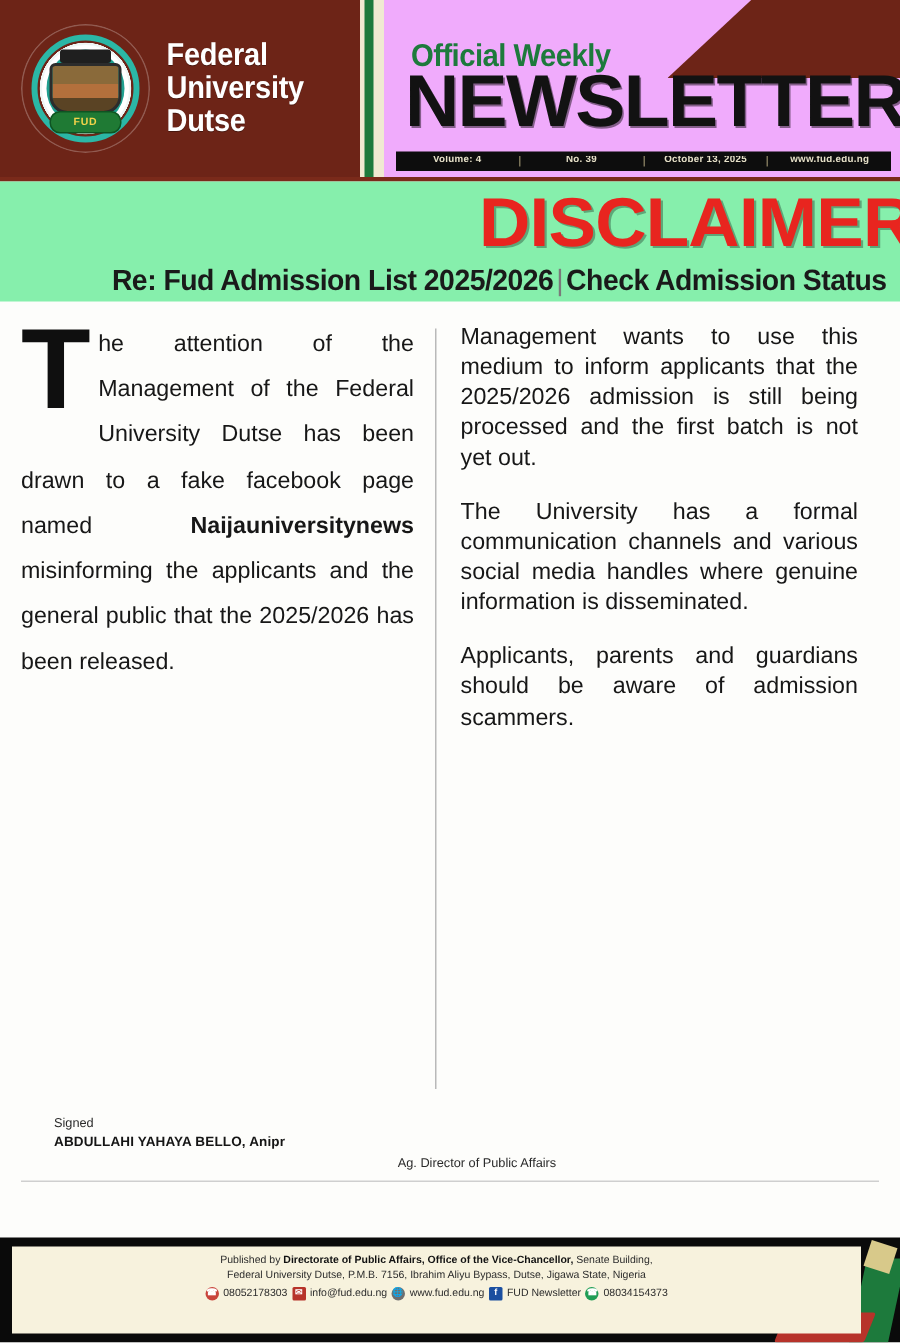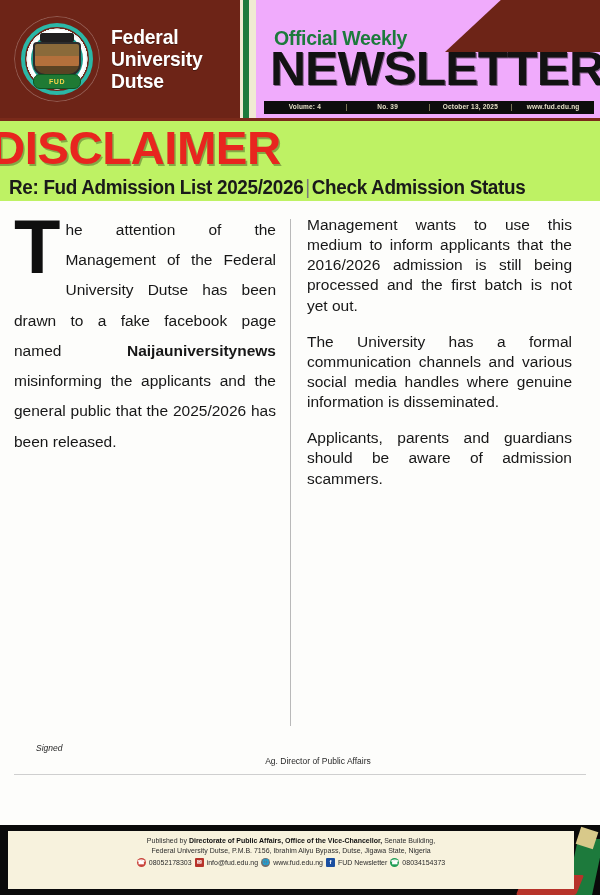--- a/index.html
+++ b/index.html
@@ -59,21 +59,21 @@
   .infobar{position:absolute;left:8px;right:6px;bottom:4px;height:13px;background:#0d0d0d;
            display:flex;align-items:center;color:#e6e0c8;font-size:6.5px;font-weight:bold;
            font-family:"Liberation Sans",sans-serif;letter-spacing:.2px;}
   .infobar div{flex:1;text-align:center;border-right:1px solid #7a7358;line-height:1;
                padding:0 2px;overflow:hidden;white-space:nowrap;}
   .infobar div:last-child{border-right:none;}
 
   .rule{height:3px;background:#7a2a1a;width:100%;}
 
   
-  .titles{padding:4px 0 2px;text-align:left;background:#bef264;}
+  .titles{padding:4px 0 2px;text-align:right;background:#86efac;}
   .disclaimer{color:#e8251f;font-weight:bold;font-size:46px;line-height:1;letter-spacing:-.5px;
               font-family:"Liberation Sans Narrow","Liberation Sans",sans-serif;
               text-shadow:1.5px 1.5px 0 rgba(0,0,0,.30);transform:scaleX(1.03);}
   .subtitle{color:#1a1a1a;font-weight:bold;font-size:19.5px;margin-top:5px;letter-spacing:-.35px;
             font-family:"Liberation Sans Narrow","Liberation Sans",sans-serif;
             transform:scaleX(.97);white-space:nowrap;}
   .subtitle .sep{color:#7a7a7a;font-weight:normal;padding:0 2px;}
 
   
   .body{position:relative;display:flex;padding:14px 14px 0 14px;height:537px;box-sizing:border-box;}
@@ -88,21 +88,21 @@
                       padding:2px 5px 0 0;color:#0f0f0f;
                       font-family:"Liberation Sans","DejaVu Sans",sans-serif;}
   .lead .fake{font-weight:bold;}
 
   .rpara{font-size:15.5px;line-height:1.3;color:#171717;text-align:justify;margin:0 0 16px 0;
          font-family:"Liberation Sans","DejaVu Sans",sans-serif;}
   .rpara:last-child{margin-bottom:0;}
 
   
   .sign{padding:4px 0 0 36px;font-family:"Liberation Sans",sans-serif;color:#2a2a2a;}
-  .sign .s1{font-size:8.5px;line-height:1.5;font-style:italic;}
+  .sign .s1{font-size:8.5px;line-height:1.5;}
   .sign .s2{font-size:9px;font-weight:bold;line-height:1.55;letter-spacing:.1px;color:#151515;}
   .sign .s3{font-size:8.5px;line-height:1.5;text-align:center;}
 
   .sep-line{height:1px;background:#cfcfcf;margin:6px 14px 0 14px;}
 
   
   .footer-wrap{position:absolute;left:0;bottom:0;width:600px;height:70px;background:#0a0a0a;}
   .footer-deco{position:absolute;right:0;bottom:0;width:86px;height:70px;overflow:hidden;}
   .footer-deco .g{position:absolute;right:2px;bottom:0;width:26px;height:56px;background:#1d7a3c;
                   transform:skewX(-12deg);}
@@ -172,28 +172,29 @@
   </div>
 
   <div class="body">
     <div class="col col-left">
       <p class="lead"><span>The attention of the Management of the Federal University Dutse has been drawn to a fake facebook page named </span><span class="fake">Naijauniversitynews</span><span> misinforming the applicants and the general public that the 2025/2026 has been released.</span></p>
     </div>
 
     <div class="vdiv"></div>
 
     <div class="col col-right">
-      <p class="rpara">Management wants to use this medium to inform applicants that the 2016/2026 admission is still being processed and the first batch is not yet out.</p>
+      <p class="rpara">Management wants to use this medium to inform applicants that the 2025/2026 admission is still being processed and the first batch is not yet out.</p>
       <p class="rpara">The University has a formal communication channels and various social media handles where genuine information is disseminated.</p>
       <p class="rpara">Applicants, parents and guardians should be aware of admission scammers.</p>
     </div>
   </div>
 
   <div class="sign">
     <div class="s1">Signed</div>
+    <div class="s2">ABDULLAHI YAHAYA BELLO, Anipr</div>
     <div class="s3">Ag. Director of Public Affairs</div>
   </div>
   <div class="sep-line"></div>
 
   <div class="footer-wrap">
     <div class="footer-deco">
       <div class="g"></div>
       <div class="r"></div>
       <div class="y"></div>
     </div>

